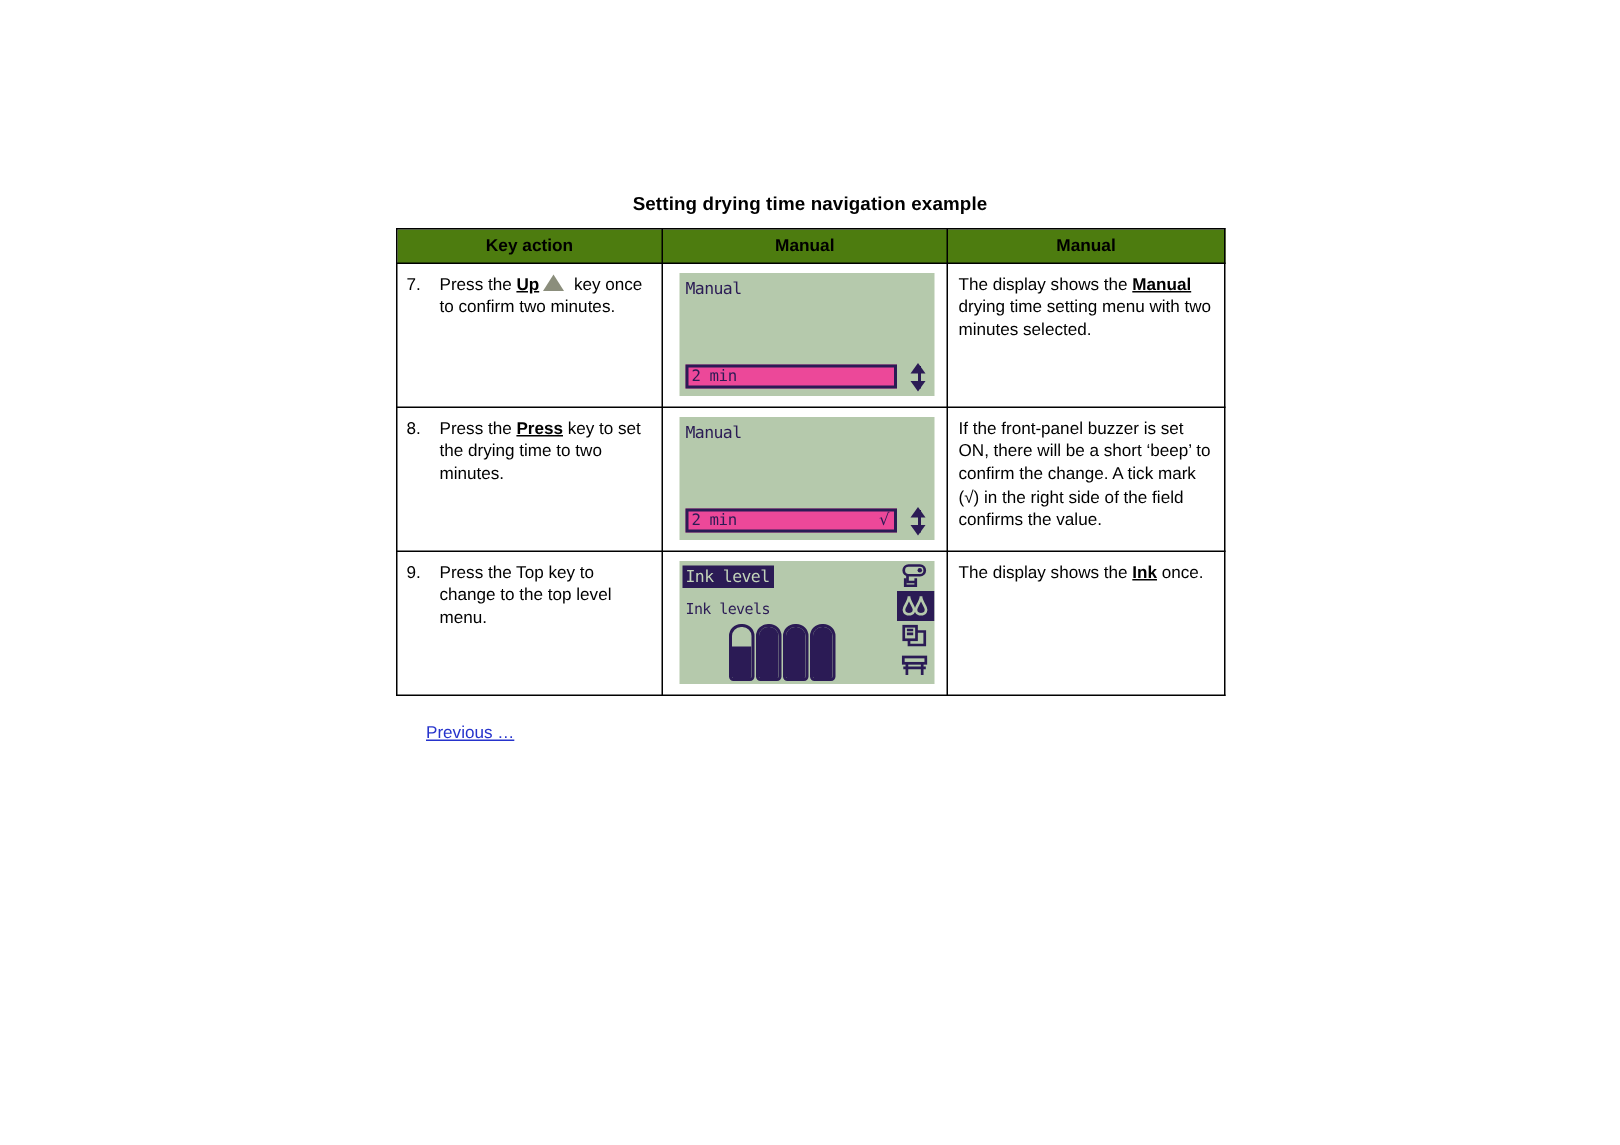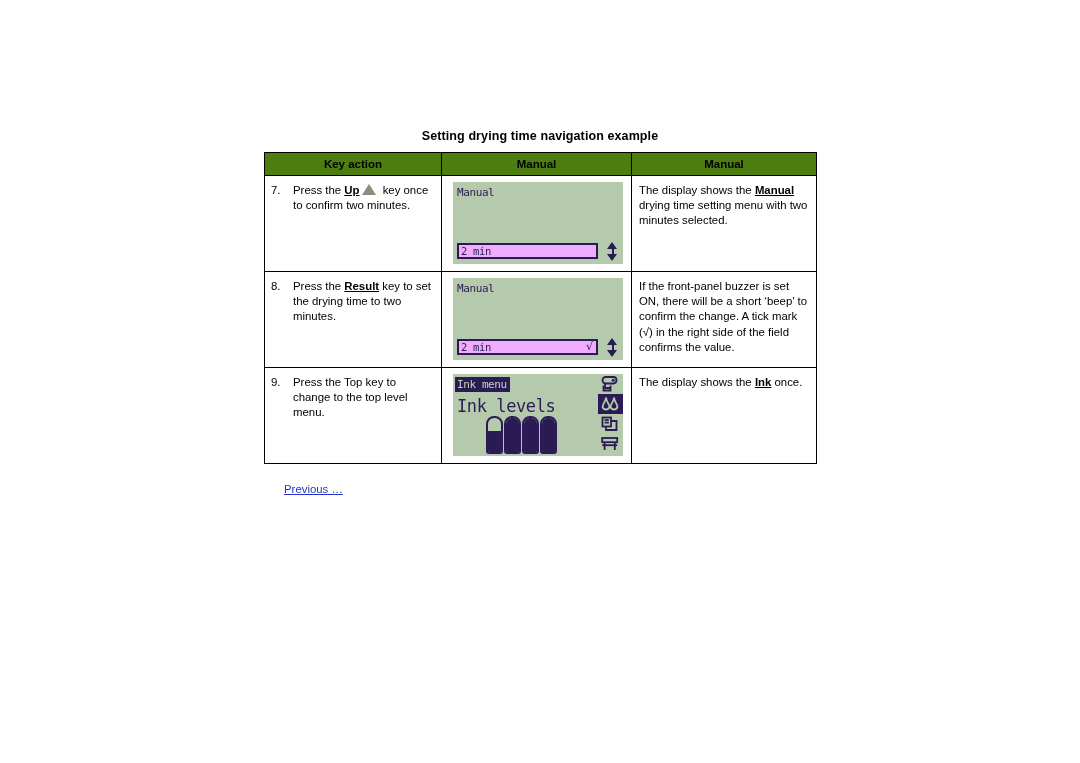--- a/index.html
+++ b/index.html
@@ -126,21 +126,21 @@
   }
 
   
   .lcd-field {
     position: absolute;
     left: 4px;
     bottom: 5px;
     width: 141px;
     height: 16px;
     border: 2px solid #2b1b55;
-    background: #f0abfc;
+    background: #ec4899;
     box-sizing: border-box;
   }
   .lcd-field-text {
     position: absolute;
     left: 2px;
     top: 0px;
     font-size: 10.5px;
     line-height: 12px;
     letter-spacing: -0.3px;
   }
@@ -182,21 +182,21 @@
     border-left: 5px solid transparent;
     border-right: 5px solid transparent;
     border-top: 7px solid #2b1b55;
   }
 
   
   .lcd-sub {
     position: absolute;
     left: 4px;
     top: 26px;
-    font-size: 17px;
+    font-size: 10px;
     letter-spacing: -0.4px;
     line-height: 13px;
     white-space: nowrap;
   }
   .ink-bars {
     position: absolute;
     left: 33px;
     top: 42px;
     display: flex;
     gap: 1px;
@@ -297,21 +297,21 @@
 
         <td class="res-cell">
           <div class="res-inner"><span>The display shows the </span><span class="b">Manual</span><span> drying time setting menu with two minutes selected.</span></div>
         </td>
       </tr>
 
       <tr>
         <td class="key-cell">
           <div class="key-inner">
             <span class="step-num">8.</span>
-            <span class="step-text"><span>Press the </span><span class="b">Result</span><span> key to set the drying time to two minutes.</span></span>
+            <span class="step-text"><span>Press the </span><span class="b">Press</span><span> key to set the drying time to two minutes.</span></span>
           </div>
         </td>
 
         <td class="disp-cell">
           <div class="disp-inner">
             <div class="lcd">
               <div class="lcd-title">Manual</div>
               <div class="lcd-field">
                 <span class="lcd-field-text">2 min</span>
                 <span class="lcd-tick">√</span>
@@ -334,21 +334,21 @@
         <td class="key-cell">
           <div class="key-inner">
             <span class="step-num">9.</span>
             <span class="step-text">Press the Top key to change to the top level menu.</span>
           </div>
         </td>
 
         <td class="disp-cell">
           <div class="disp-inner">
             <div class="lcd">
-              <div class="lcd-title invert">Ink menu</div>
+              <div class="lcd-title invert">Ink level</div>
               <div class="lcd-sub">Ink levels</div>
 
               <div class="ink-bars">
                 <div class="ink-cart">
                     <div class="ink-fill" style="height:62%"></div>
                   </div>
                 <div class="ink-cart full">
                     <div class="ink-fill"></div>
                   </div>
                 <div class="ink-cart full">

